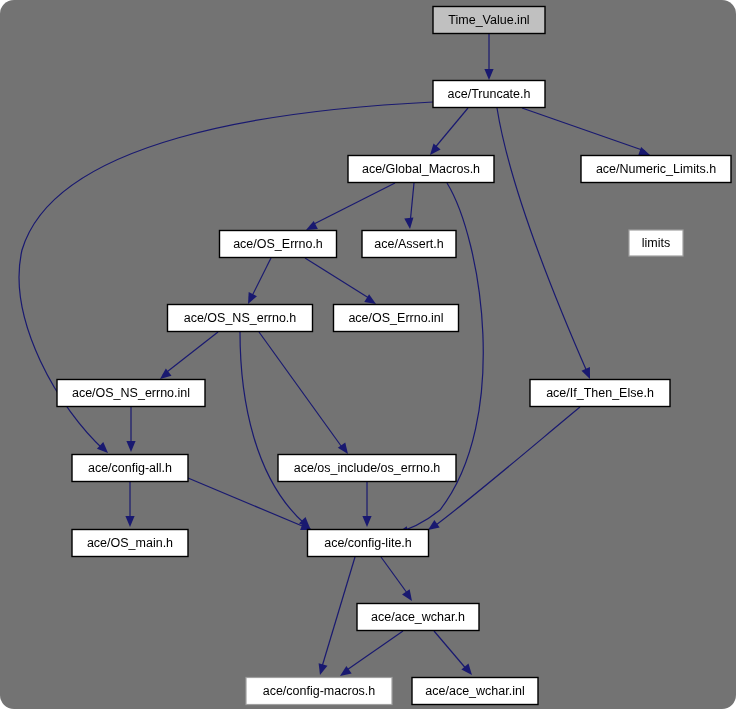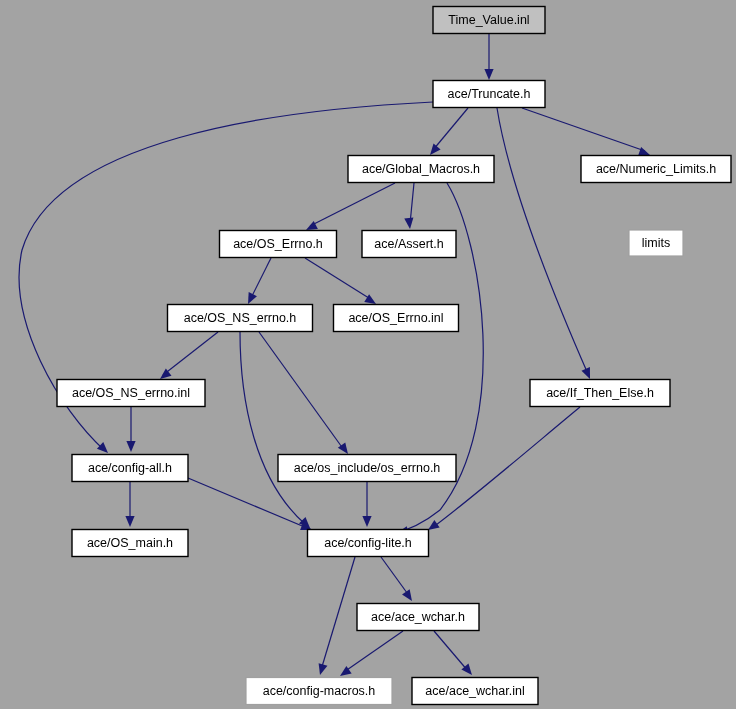--- a/index.html
+++ b/index.html
@@ -7,22 +7,23 @@
     padding: 0;
     background: #ffffff;
   }
   body {
     font-family: "Liberation Sans", sans-serif;
   }
   #graph-canvas {
     position: relative;
     width: 736px;
     height: 709px;
-    background: #a3a3a3;
+    background: #737373;
     overflow: hidden;
+    border-radius: 14px;
   }
   svg.graph-svg {
     position: absolute;
     left: 0;
     top: 0;
     width: 736px;
     height: 709px;
   }
   .node-label {
     font-family: "Liberation Sans", sans-serif;

